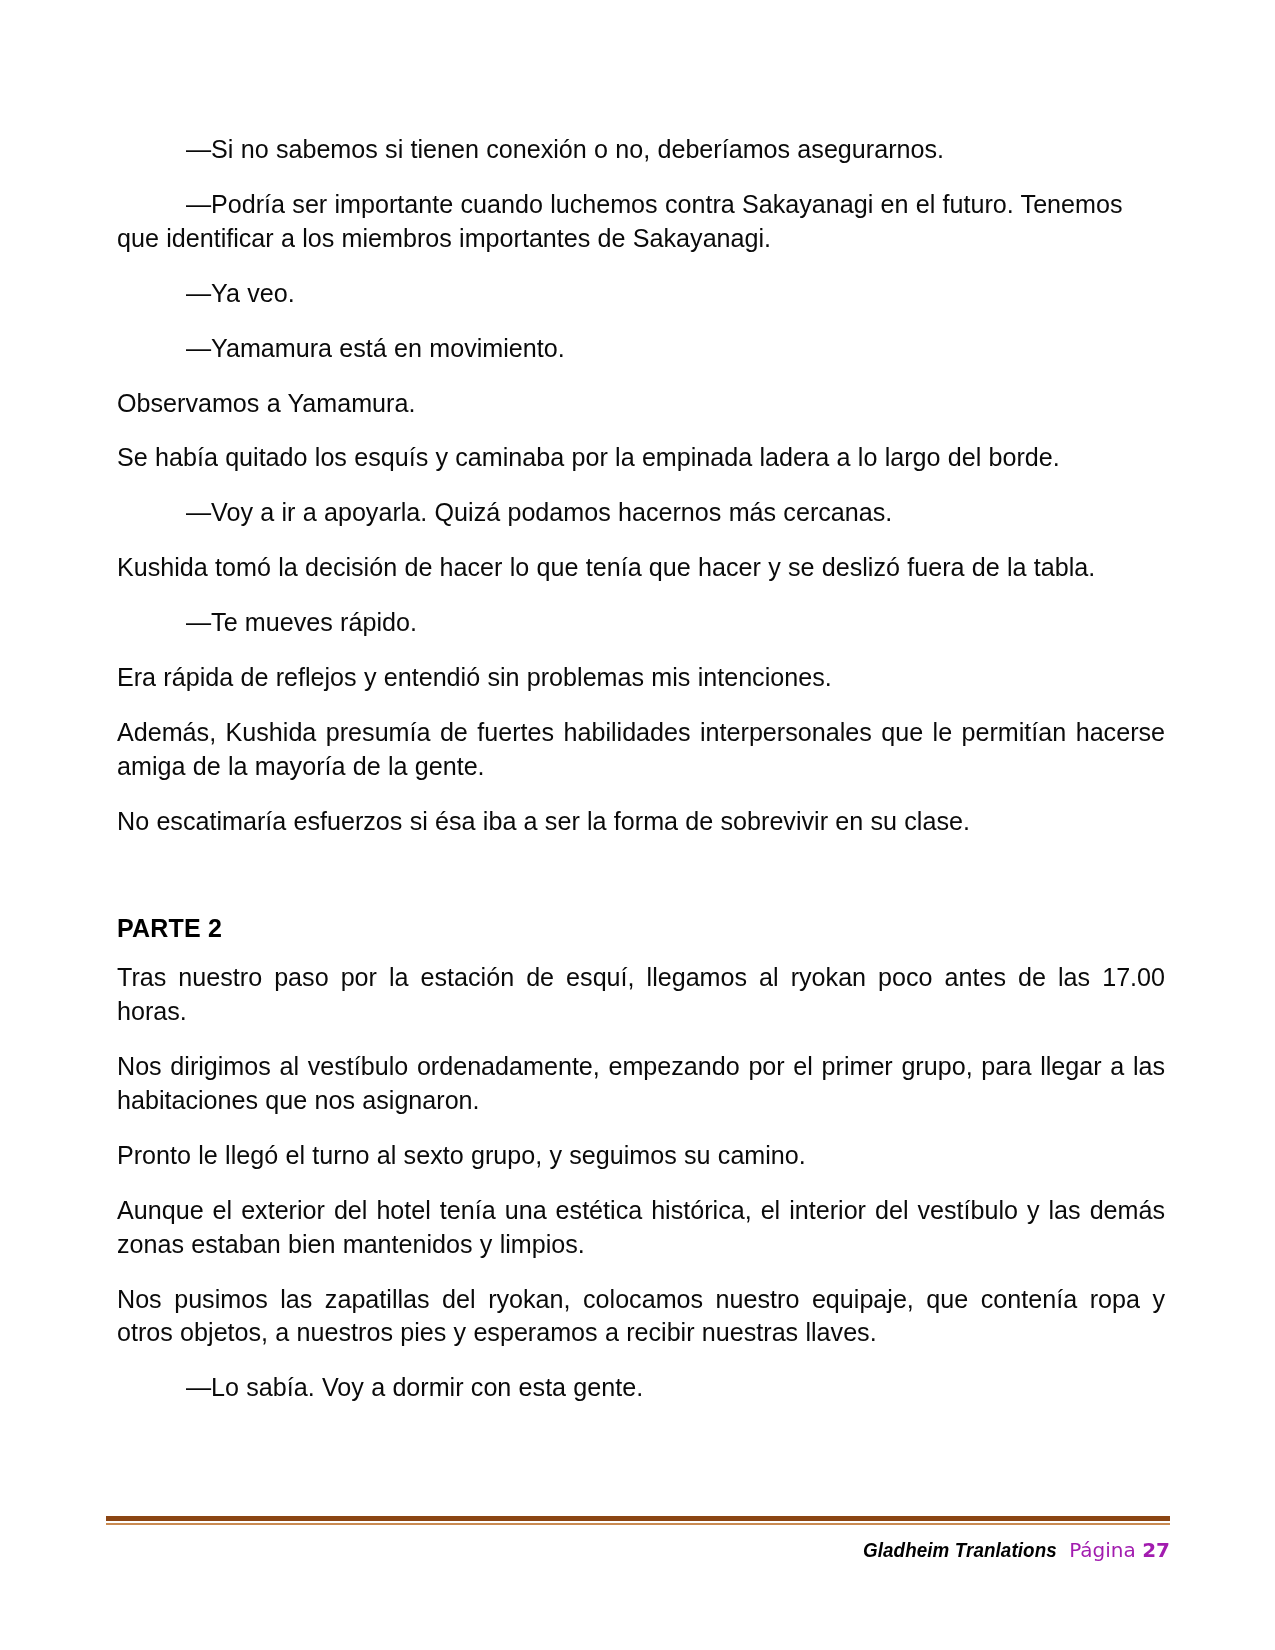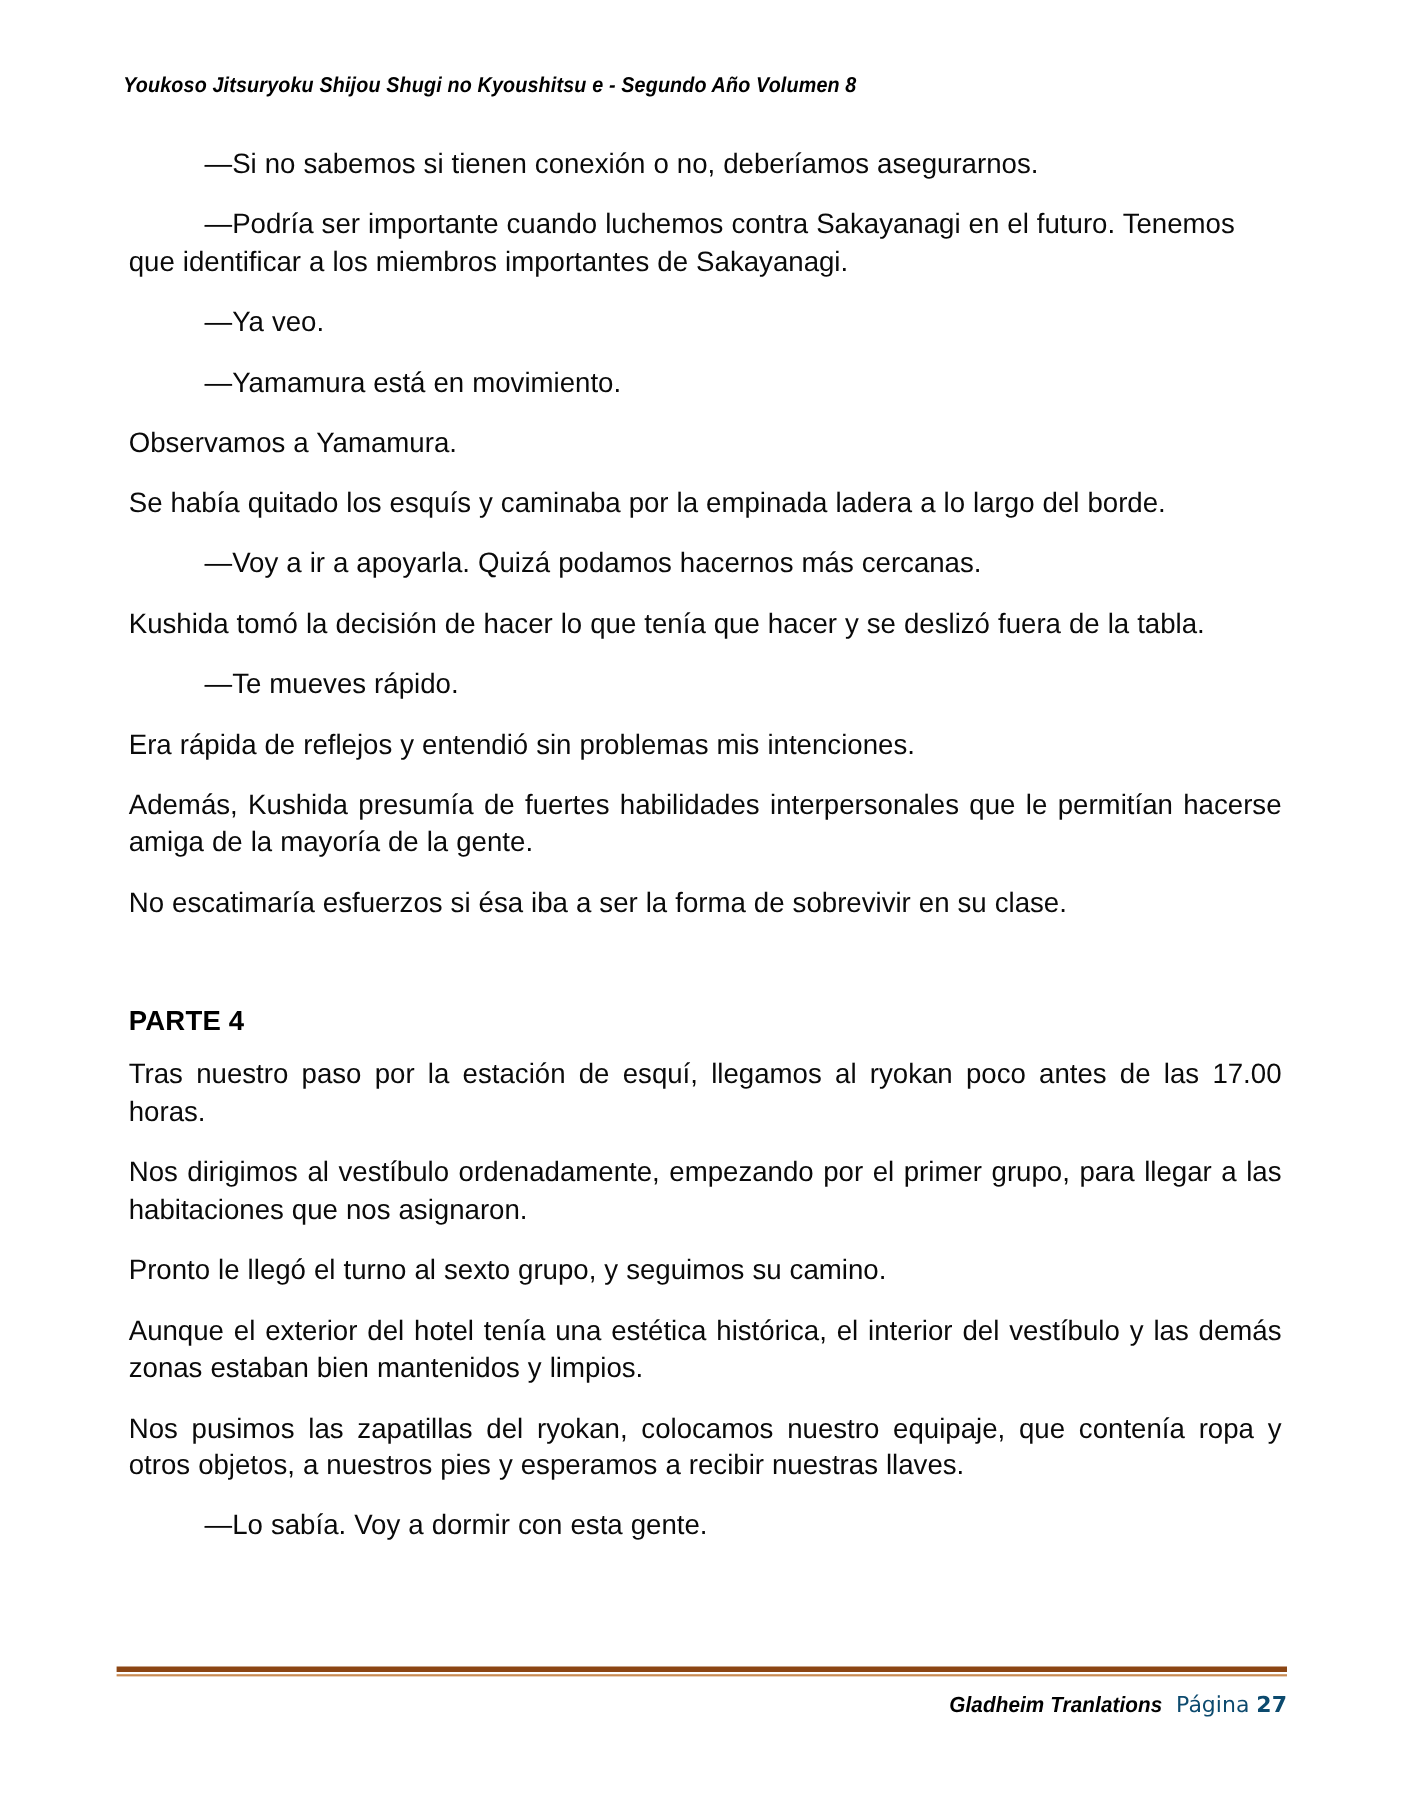--- a/index.html
+++ b/index.html
@@ -131,53 +131,49 @@
     font-size: 20px;
     letter-spacing: 0.1px;
     transform: scaleX(0.94);
     transform-origin: left center;
     color: #000000;
     white-space: nowrap;
   }
   .footer-page {
     font-family: "DejaVu Sans", "Liberation Sans", sans-serif;
     font-size: 20px;
-    color: #0c4a6e;
+    color: #a21caf;
     white-space: nowrap;
   }
   .footer-page .page-num {
     font-weight: bold;
   }
 </style>
 </head>
 <body>
 
 <div class="page">
 
-  <div class="header">
-    <div class="header-title">Youkoso Jitsuryoku Shijou Shugi no Kyoushitsu e - Segundo Año Volumen 8</div>
-    <div class="header-rule"></div>
-  </div>
 
   <div class="content">
 
     <p class="para dialogue">—Si no sabemos si tienen conexión o no, deberíamos asegurarnos.</p>
     <p class="para dialogue">—Podría ser importante cuando luchemos contra Sakayanagi en el futuro. Tenemos que identificar a los miembros importantes de Sakayanagi.</p>
     <p class="para dialogue">—Ya veo.</p>
     <p class="para dialogue">—Yamamura está en movimiento.</p>
     <p class="para flush">Observamos a Yamamura.</p>
     <p class="para flush">Se había quitado los esquís y caminaba por la empinada ladera a lo largo del borde.</p>
     <p class="para dialogue">—Voy a ir a apoyarla. Quizá podamos hacernos más cercanas.</p>
     <p class="para flush">Kushida tomó la decisión de hacer lo que tenía que hacer y se deslizó fuera de la tabla.</p>
     <p class="para dialogue">—Te mueves rápido.</p>
     <p class="para flush">Era rápida de reflejos y entendió sin problemas mis intenciones.</p>
     <p class="para flush">Además, Kushida presumía de fuertes habilidades interpersonales que le permitían hacerse amiga de la mayoría de la gente.</p>
     <p class="para flush">No escatimaría esfuerzos si ésa iba a ser la forma de sobrevivir en su clase.</p>
 
-    <h2 class="section-heading">PARTE 4</h2>
+    <h2 class="section-heading">PARTE 2</h2>
 
     <p class="para flush">Tras nuestro paso por la estación de esquí, llegamos al ryokan poco antes de las 17.00 horas.</p>
     <p class="para flush">Nos dirigimos al vestíbulo ordenadamente, empezando por el primer grupo, para llegar a las habitaciones que nos asignaron.</p>
     <p class="para flush">Pronto le llegó el turno al sexto grupo, y seguimos su camino.</p>
     <p class="para flush">Aunque el exterior del hotel tenía una estética histórica, el interior del vestíbulo y las demás zonas estaban bien mantenidos y limpios.</p>
     <p class="para flush">Nos pusimos las zapatillas del ryokan, colocamos nuestro equipaje, que contenía ropa y otros objetos, a nuestros pies y esperamos a recibir nuestras llaves.</p>
     <p class="para dialogue">—Lo sabía. Voy a dormir con esta gente.</p>
 
   </div>
 

